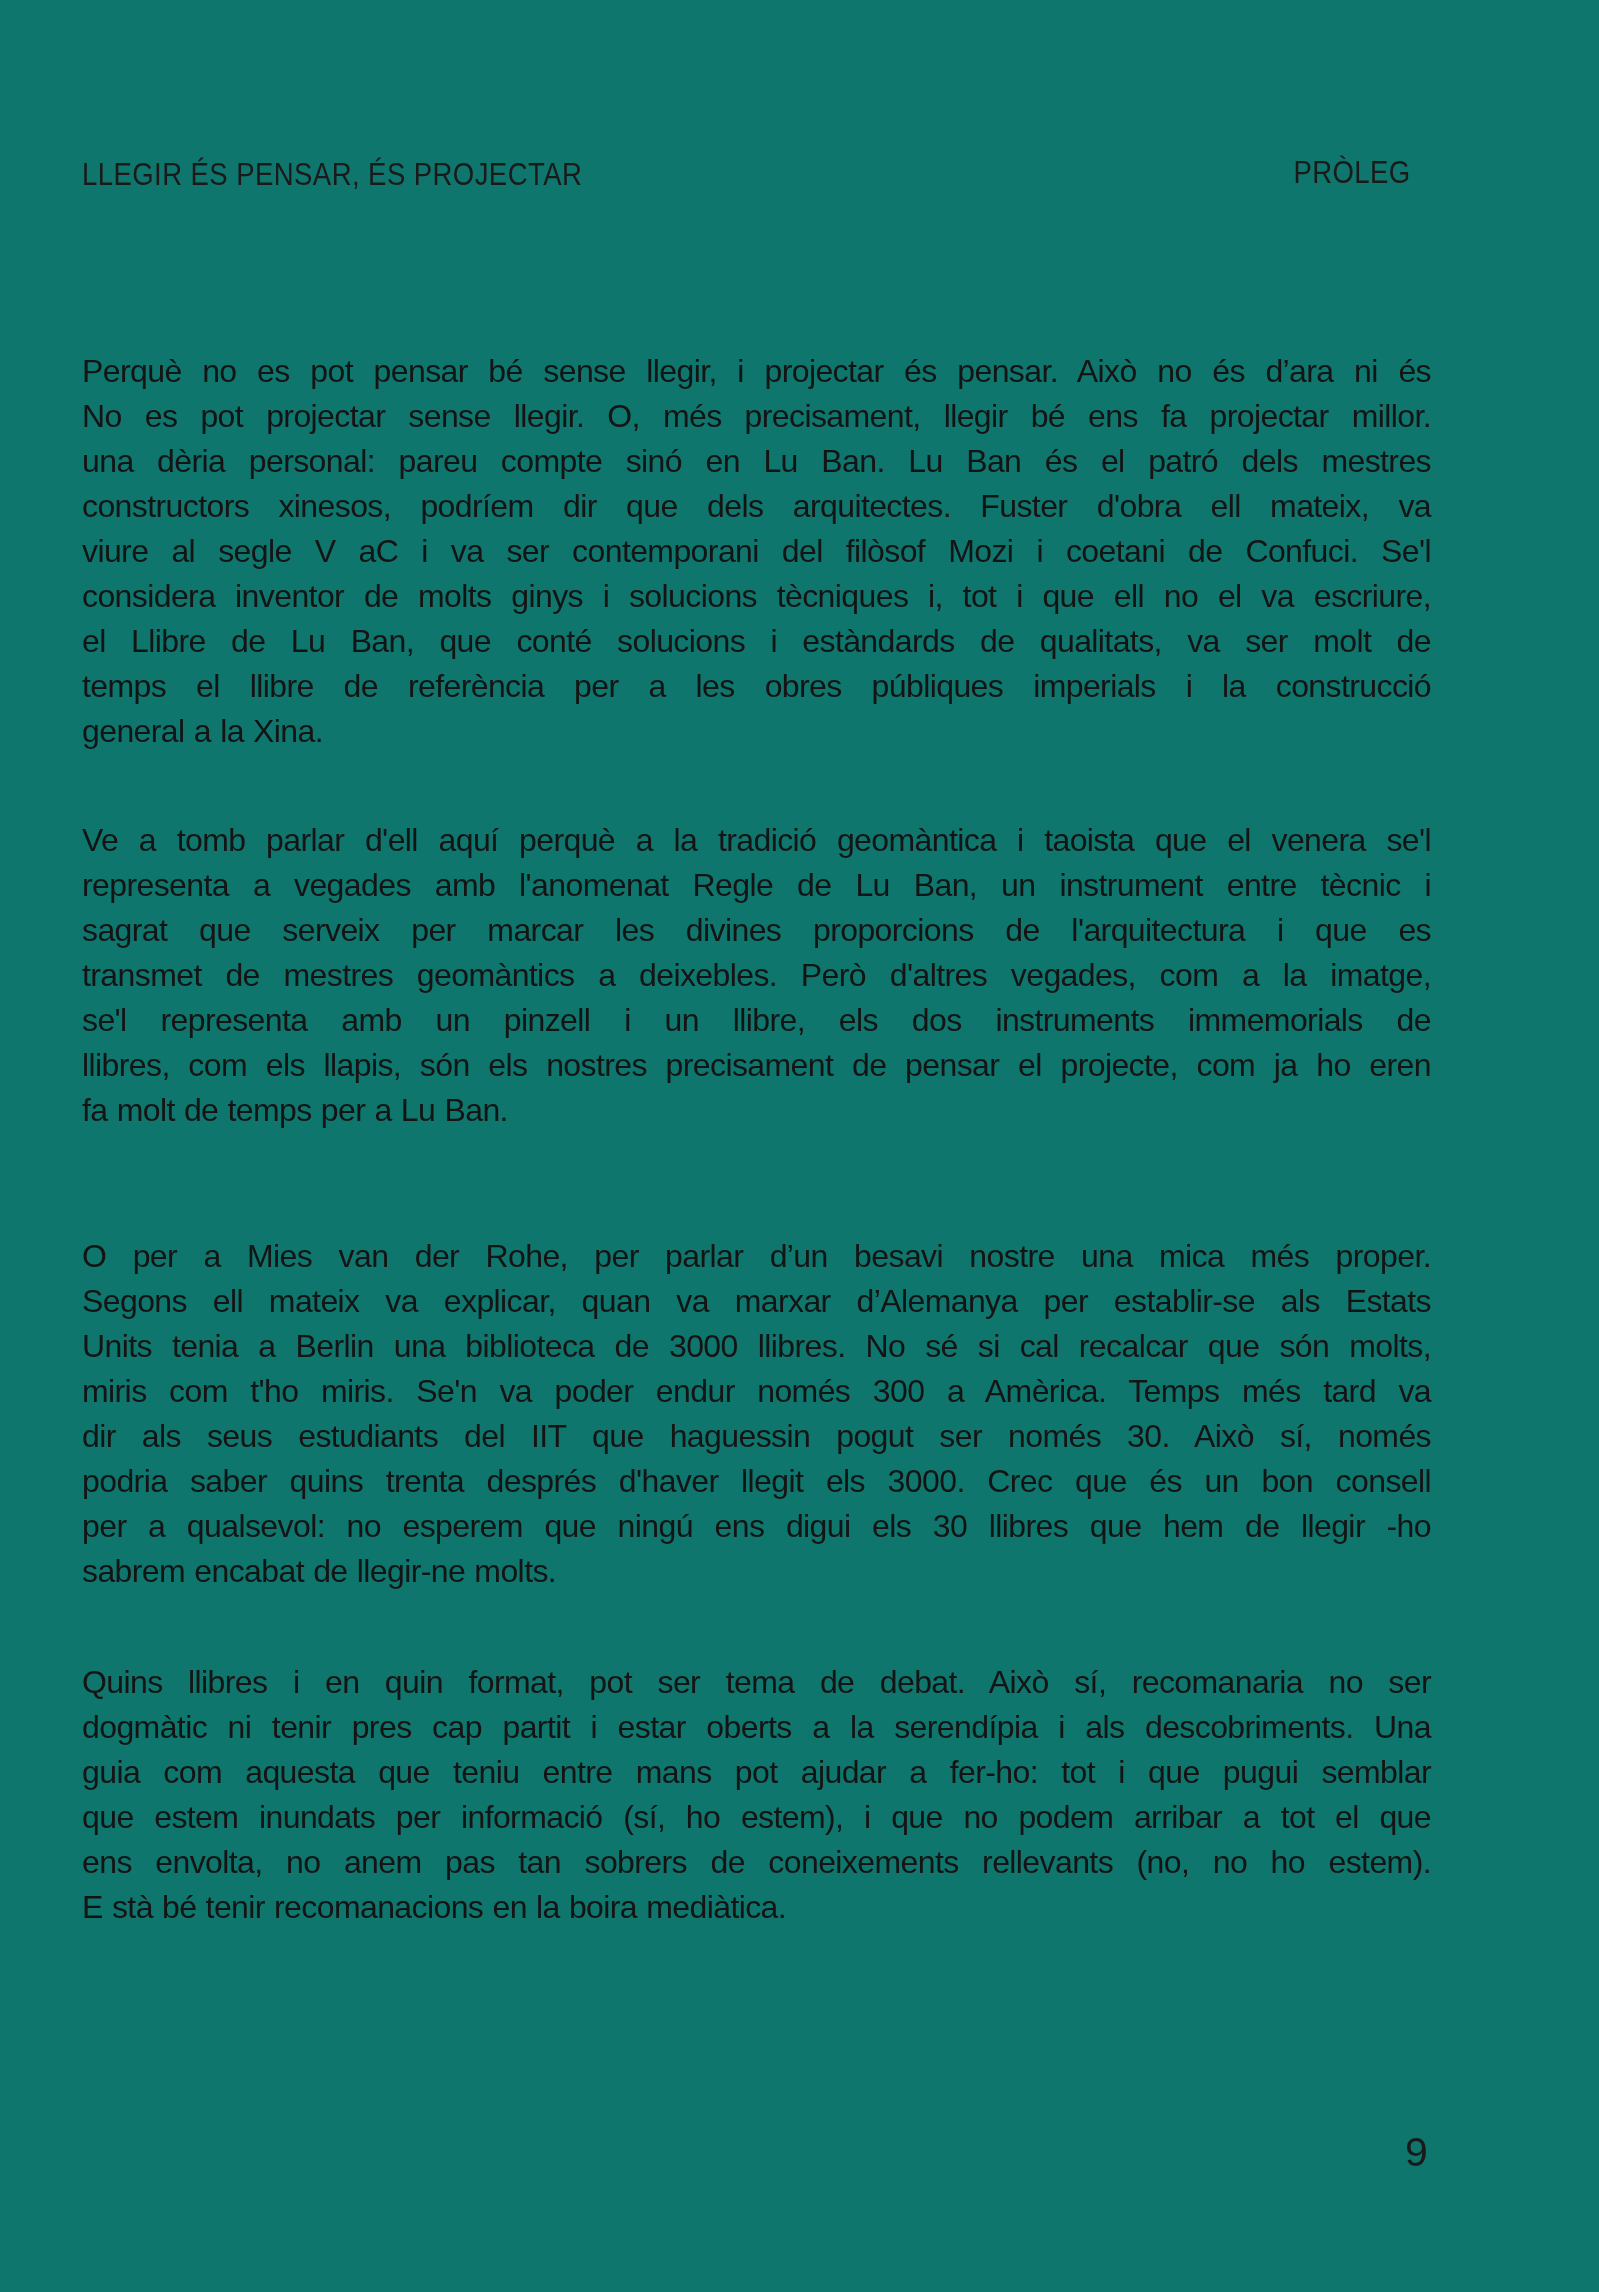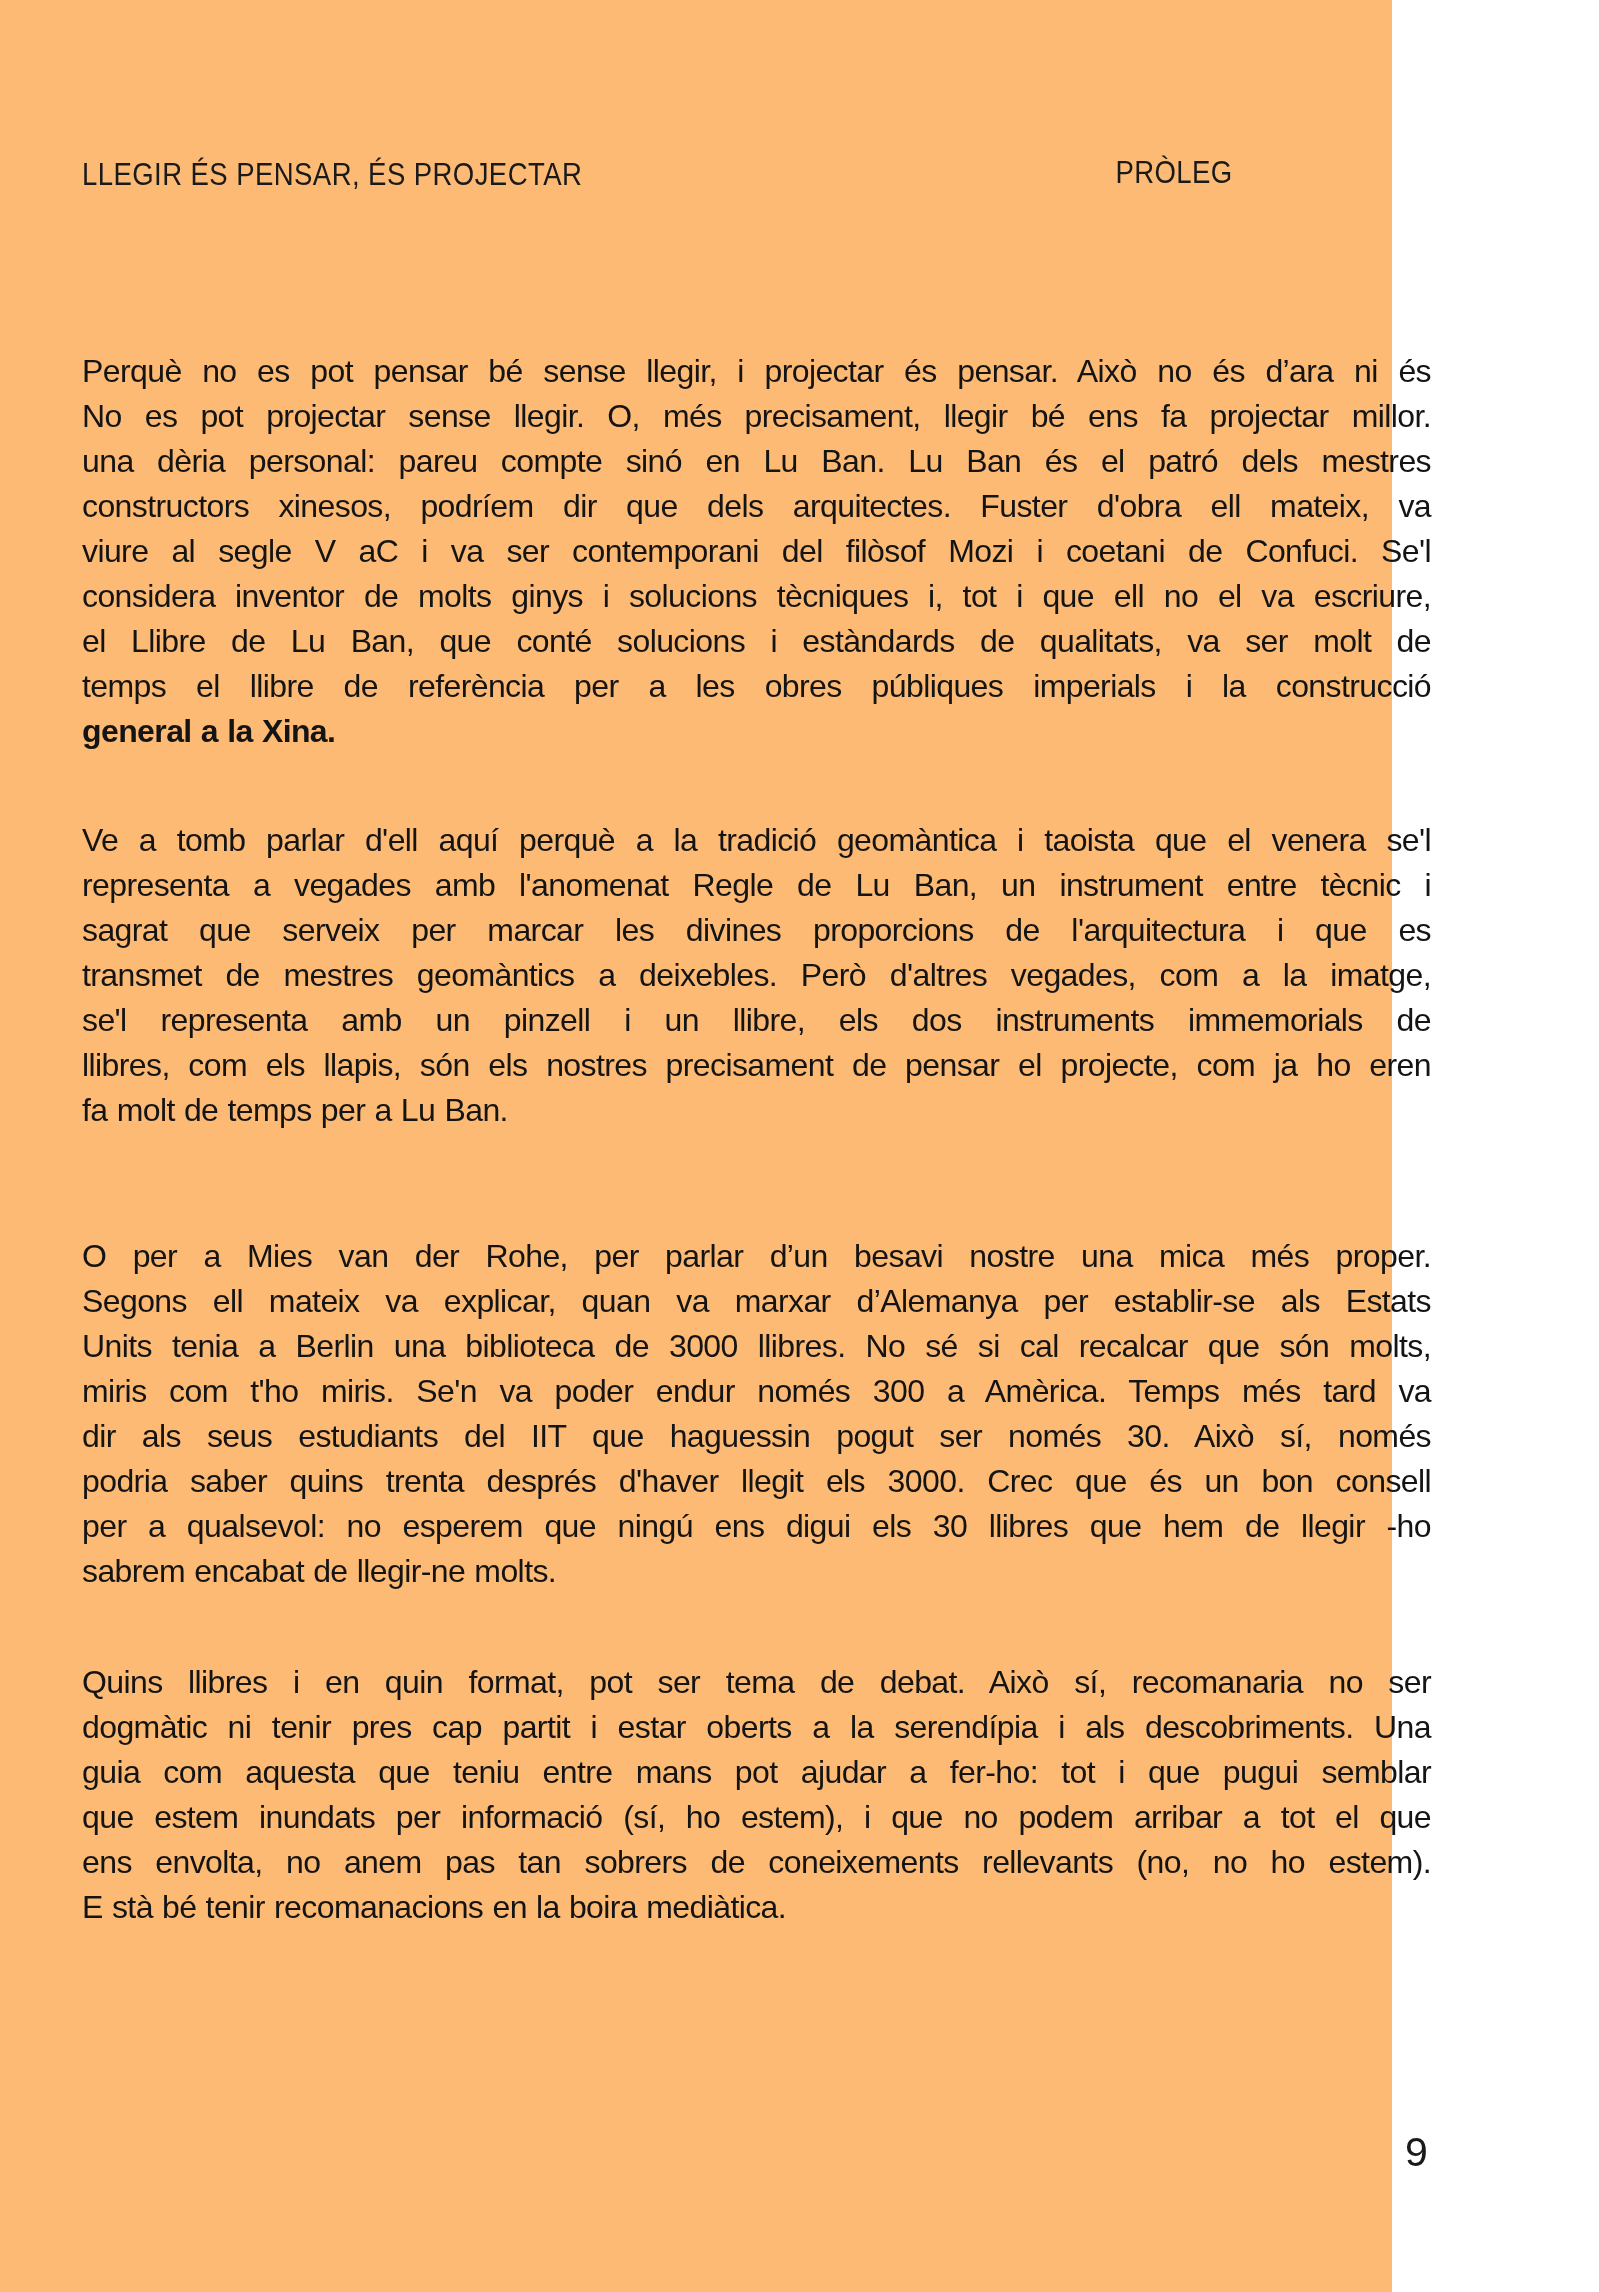--- a/index.html
+++ b/index.html
@@ -11,23 +11,23 @@
       width: 1599px;
       height: 2293px;
       position: relative;
       overflow: hidden;
       color: #141414;
       font-family: "Liberation Sans", sans-serif;
     }
     .page {
       position: absolute;
       left: 0; top: 0;
-      width: 1392px;
+      width: 1599px;
       height: 2293px;
-      background: #fdba74;
+      background: #0f766e;
     }
     .running-header {
       position: absolute;
       left: 82px;
       right: 167px;
       top: 154px;
       height: 41px;
       display: flex;
       justify-content: space-between;
       align-items: center;
@@ -89,21 +89,21 @@
 
   <div class="body-text p1">
     <span class="line" style="display: block;">Perquè no es pot pensar bé sense llegir, i projectar és pensar. Això no és d’ara ni és</span>
     <span class="line" style="display: block;">No es pot projectar sense llegir. O, més precisament, llegir bé ens fa projectar millor.</span>
     <span class="line" style="display: block;">una dèria personal: pareu compte sinó en Lu Ban. Lu Ban és el patró dels mestres</span>
     <span class="line" style="display: block;">constructors xinesos, podríem dir que dels arquitectes. Fuster d'obra ell mateix, va</span>
     <span class="line" style="display: block;">viure al segle V aC i va ser contemporani del filòsof Mozi i coetani de Confuci. Se'l</span>
     <span class="line" style="display: block;">considera inventor de molts ginys i solucions tècniques i, tot i que ell no el va escriure,</span>
     <span class="line" style="display: block;">el Llibre de Lu Ban, que conté solucions i estàndards de qualitats, va ser molt de</span>
     <span class="line" style="display: block;">temps el llibre de referència per a les obres públiques imperials i la construcció</span>
-    <span class="line last" style="display: block; font-weight: bold;">general a la Xina.</span>
+    <span class="line last" style="display: block;">general a la Xina.</span>
   </div>
 
   <div class="body-text p2">
     <span class="line" style="display: block;">Ve a tomb parlar d'ell aquí perquè a la tradició geomàntica i taoista que el venera se'l</span>
     <span class="line" style="display: block;">representa a vegades amb l'anomenat Regle de Lu Ban, un instrument entre tècnic i</span>
     <span class="line" style="display: block;">sagrat que serveix per marcar les divines proporcions de l'arquitectura i que es</span>
     <span class="line" style="display: block;">transmet de mestres geomàntics a deixebles. Però d'altres vegades, com a la imatge,</span>
     <span class="line" style="display: block;">se'l representa amb un pinzell i un llibre, els dos instruments immemorials de</span>
     <span class="line" style="display: block;">llibres, com els llapis, són els nostres precisament de pensar el projecte, com ja ho eren</span>
     <span class="line last" style="display: block;">fa molt de temps per a Lu Ban.</span>

